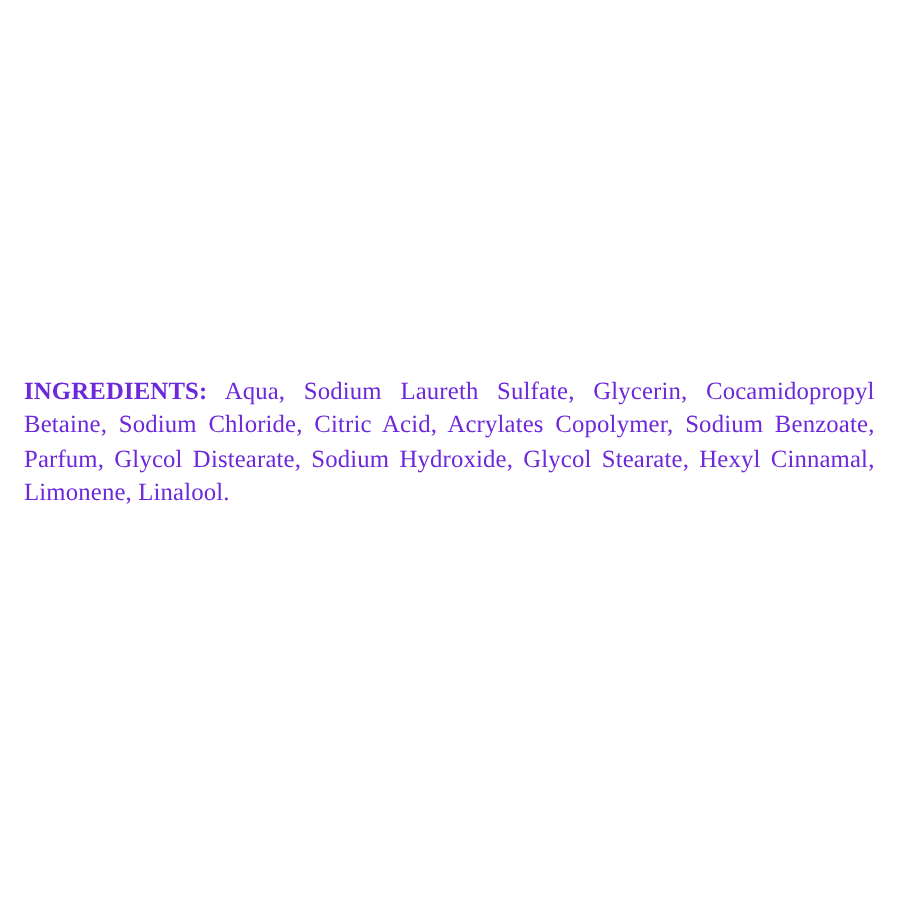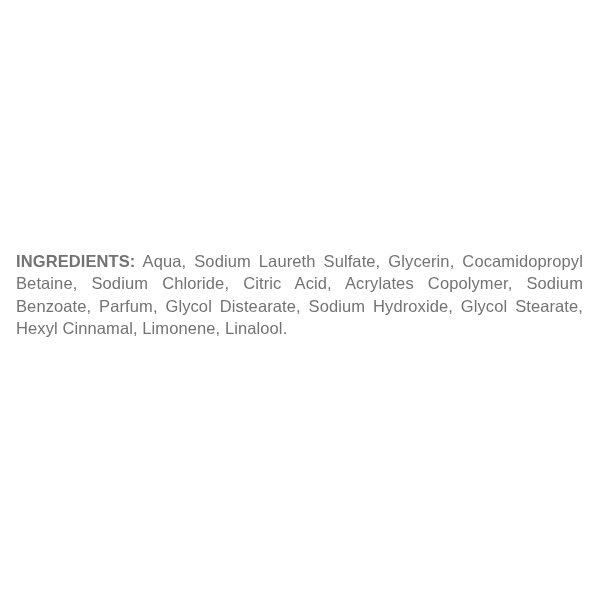--- a/index.html
+++ b/index.html
@@ -28,14 +28,14 @@
     letter-spacing: 0.1px;
   }
   .ingredients-paragraph strong {
     font-weight: 700;
   }
 </style>
 </head>
 <body>
 
 <div class="canvas" style="background: rgb(255, 255, 255);">
-  <p class="ingredients-paragraph" style="color: #737373;"><strong>INGREDIENTS:</strong><span> Aqua, Sodium Laureth Sulfate, Glycerin, Cocamidopropyl Betaine, Sodium Chloride, Citric Acid, Acrylates Copolymer, Sodium Benzoate, Parfum, Glycol Distearate, Sodium Hydroxide, Glycol Stearate, Hexyl Cinnamal, Limonene, Linalool.</span></p>
+  <p class="ingredients-paragraph" style="color: #6d28d9; font-family: Liberation Serif, serif;"><strong>INGREDIENTS:</strong><span> Aqua, Sodium Laureth Sulfate, Glycerin, Cocamidopropyl Betaine, Sodium Chloride, Citric Acid, Acrylates Copolymer, Sodium Benzoate, Parfum, Glycol Distearate, Sodium Hydroxide, Glycol Stearate, Hexyl Cinnamal, Limonene, Linalool.</span></p>
 </div>
 
 </body></html>

